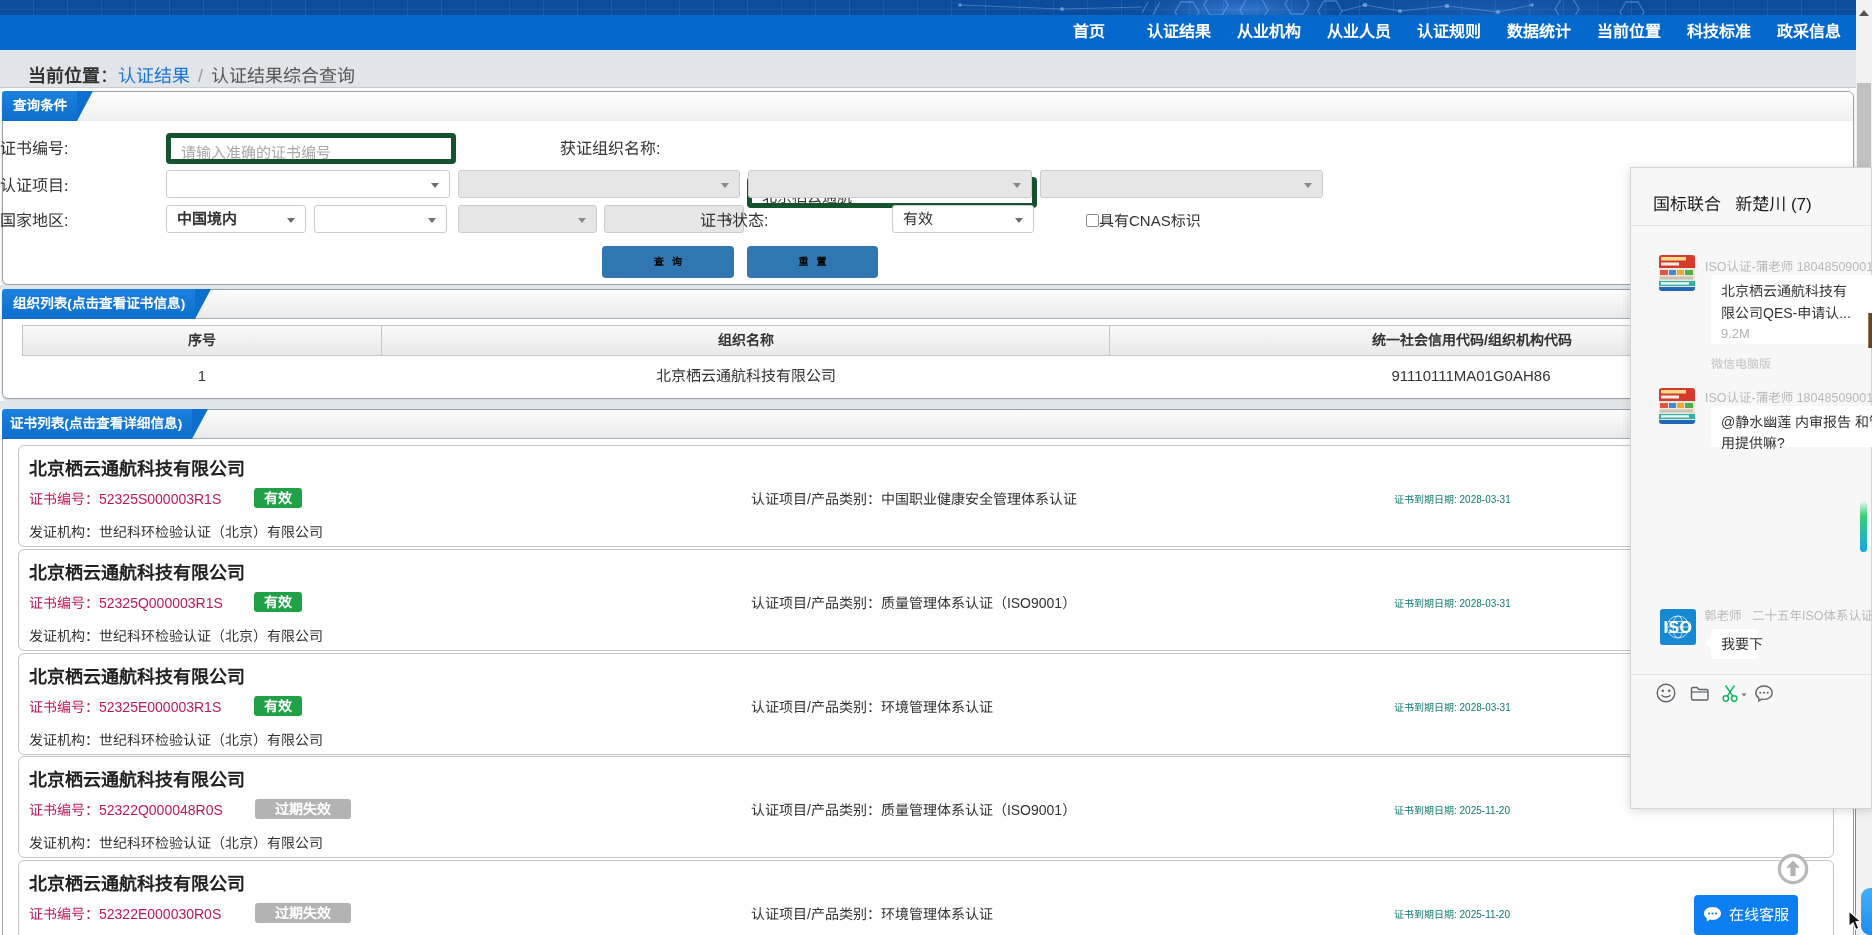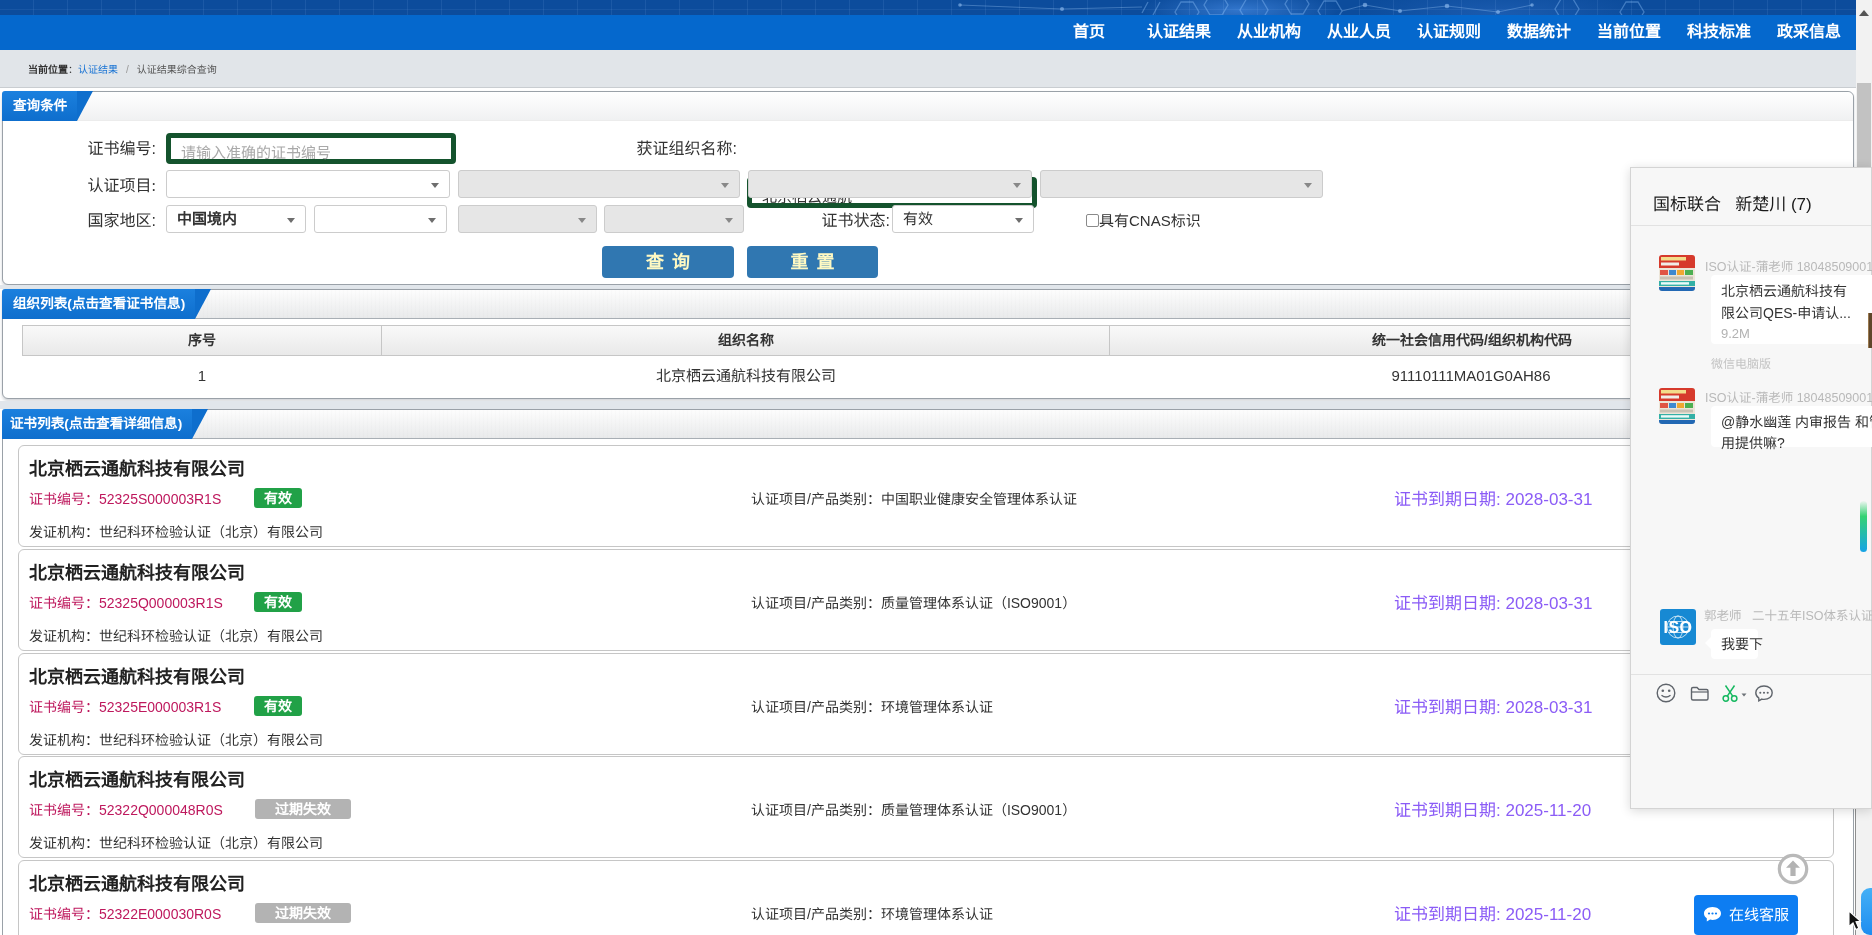--- a/index.html
+++ b/index.html
@@ -10,56 +10,56 @@
 .topbar{position:absolute;left:0;top:0;width:1856px;height:15px;background:#0c4c9c;overflow:hidden}
 .topbar .grid{position:absolute;inset:0;background:
  repeating-linear-gradient(90deg,transparent 0 86px,rgba(255,255,255,.07) 86px 90px),
  repeating-linear-gradient(0deg,transparent 0 10px,rgba(255,255,255,.06) 10px 12px)}
 
 .nav{position:absolute;left:0;top:15px;width:1856px;height:35px;background:#0568cd}
 .nav ul{list-style:none;position:absolute;right:2px;top:0;height:35px}
 .nav li{float:left;width:90px;height:35px;line-height:33px;text-align:center;color:#fff;font-size:16px;font-weight:bold}
 
 .crumb{position:absolute;left:0;top:50px;width:1856px;height:38px;background:#e1e5e9;border-bottom:1px solid #c9cdd1}
-.crumb .in{position:absolute;left:28px;top:11px;font-size:10px;color:#333}
+.crumb .in{position:absolute;left:28px;top:11px;font-size:18px;color:#333}
 .crumb b{font-weight:bold}
 .crumb a{color:#1a74d4;text-decoration:none}
 .crumb .sep{color:#999;padding:0 8px}
 .crumb .cur{color:#555}
 
 .sectab{position:absolute;height:30px;background:linear-gradient(#1b80de,#0e6ecd);color:#fff;font-size:13.6px;font-weight:bold;line-height:30px;padding:0 10px 0 11px;z-index:3;border-radius:3px 0 0 0}
 .sectab:after{content:"";position:absolute;right:-16px;top:0;border-left:16px solid #0e6ecd;border-top:0 solid transparent;border-bottom:30px solid transparent;width:0;height:0}
 
 .panel{position:absolute;left:2px;width:1852px;border:1px solid #9aa1a8;border-radius:6px;background:#fff;box-shadow:0 2px 3px rgba(120,130,140,.35)}
 .pbar{position:absolute;left:0;top:0;width:100%;height:29px;background:repeating-linear-gradient(90deg,rgba(0,0,0,.01) 0 1px,transparent 1px 4px),linear-gradient(#fdfdfd,#e9eaeb);border-bottom:1px solid #a8aeb4;border-radius:6px 6px 0 0}
 .gapstrip{position:absolute;left:0;width:1856px;background:#e1e6eb}
 .qpanel{position:absolute;left:2px;top:91px;width:1852px;height:194px;border:1px solid #9aa1a8;border-radius:6px;background:#fff;box-shadow:0 2px 3px rgba(120,130,140,.35)}
 .qhead{position:absolute;left:0;top:0;width:100%;height:29px;background:linear-gradient(#ffffff,#f0f1f2);border-bottom:1px solid #ececec;border-radius:6px 6px 0 0}
-.lbl{position:absolute;font-size:16px;color:#333;height:31px;line-height:31px;text-align:right}
+.lbl{position:absolute;font-size:16px;color:#333;height:31px;line-height:31px;}
 .inp{position:absolute;height:31px;border:5px solid #14532d;border-radius:4px;background:#fff;font-size:15px;color:#333;line-height:29px;padding:0 10px}
 .inp .ph{color:#a9a9a9}
 .sel{position:absolute;height:28px;border:1px solid #ccc;border-radius:3px;background:#fff}
 .sel:after{content:"";position:absolute;right:10px;top:12px;border:4.5px solid transparent;border-top:5.5px solid #6e6e6e}
 .sel.dis{background:#e6e6e6}
 .sel.dis:after{border-top-color:#888}
 .sel .tx{position:absolute;left:10px;top:0;height:26px;line-height:26px;font-size:15px;color:#333}
-.btn{position:absolute;height:32px;background:#3077b1;color:#fef9c3;font-size:18px;font-weight:bold;text-align:center;line-height:32px;border-radius:4px;letter-spacing:8px;padding-left:8px}
+.btn{position:absolute;height:32px;background:#3077b1;color:#000000;font-size:10px;font-weight:bold;text-align:center;line-height:32px;border-radius:4px;letter-spacing:8px;padding-left:8px}
 .chk{position:absolute;width:13px;height:13px;border:1px solid #8a8a8a;border-radius:2px;background:#fff}
 
 .thead{position:absolute;left:22px;top:325px;width:1812px;height:31px;background:linear-gradient(#f9f9f9,#e9e9e9);border:1px solid #c6c6c6}
 .thead .c{position:absolute;top:0;height:29px;line-height:29px;text-align:center;font-size:14px;color:#333;font-weight:bold;border-right:1px solid #c6c6c6}
 .trow{position:absolute;left:22px;top:356px;width:1812px;height:40px}
 .trow .c{position:absolute;top:0;height:40px;line-height:40px;text-align:center;font-size:15px;color:#333}
 
 .card{position:absolute;left:18px;width:1816px;height:102px;border:1px solid #c6c6c6;border-radius:6px;background:#fff}
 .card h3{position:absolute;left:10px;top:8px;font-size:18px;color:#222;font-weight:bold}
 .card .r2{position:absolute;left:10px;top:43px;font-size:14px;color:#be185d;height:20px;line-height:20px}
 .card .r3{position:absolute;left:10px;top:76px;font-size:14px;color:#333;height:20px;line-height:20px}
 .card .mid{position:absolute;left:732px;top:43px;font-size:14px;color:#333;height:20px;line-height:20px}
-.card .rgt{position:absolute;left:1375px;top:44px;font-size:17px;color:#8b5cf6;height:19px;line-height:19px}
+.card .rgt{position:absolute;left:1375px;top:44px;font-size:10px;color:#0f766e;height:19px;line-height:19px}
 .badge{position:absolute;top:42px;height:20px;line-height:20px;text-align:center;color:#fff;font-size:14px;font-weight:bold;border-radius:3px}
 .badge.ok{left:235px;width:48px;background:#21a147}
 .badge.exp{left:236px;width:96px;background:#b3b3b3}
 
 .sbar{position:absolute;right:0;top:0;width:16px;height:935px;background:#f2f2f2}
 .sbar .up{position:absolute;left:3px;top:5px;width:0;height:0;border:5px solid transparent;border-bottom:6px solid #555}
 .sbar .thumb{position:absolute;left:1px;top:83px;width:14px;height:500px;background:#c2c2c2}
 
 .chat{position:absolute;left:1630px;top:167px;width:242px;height:642px;background:#f7f7f7;border:1px solid #d4d4d4;box-shadow:0 2px 10px rgba(0,0,0,.15)}
 .chat .title{position:absolute;left:22px;top:22px;font-size:17px;color:#1a1a1a}

